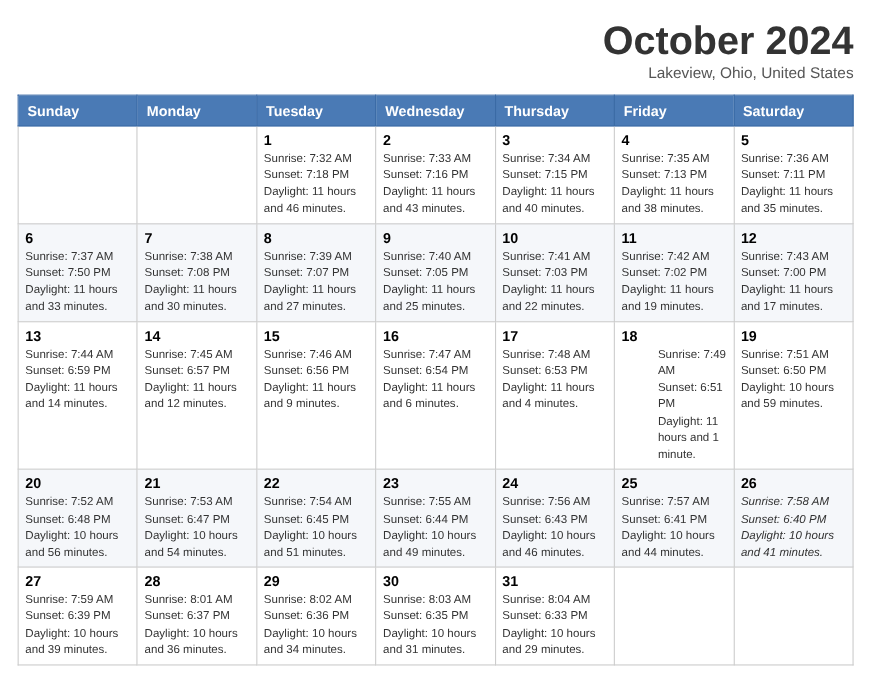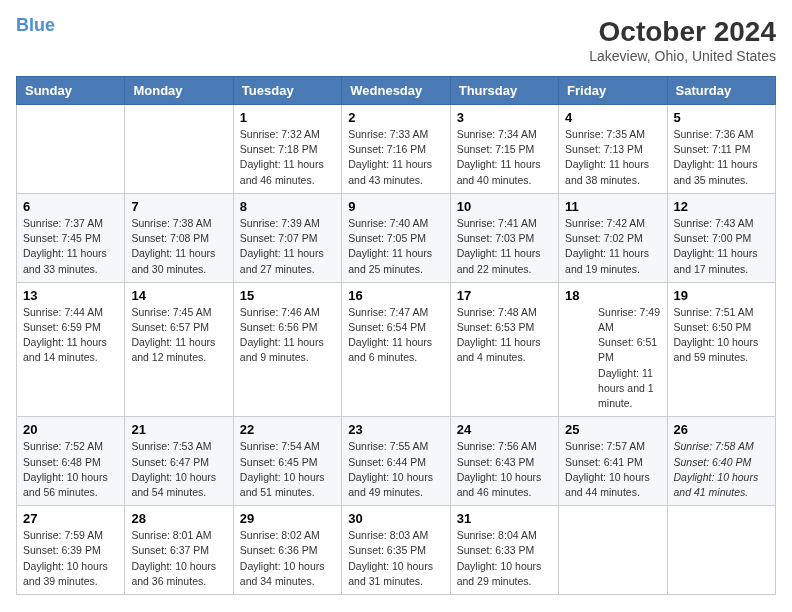--- a/index.html
+++ b/index.html
@@ -31,21 +31,21 @@
     }
     .logo-icon {
       width: 28px;
       height: 28px;
       margin-left: 4px;
     }
     .title-area {
       text-align: right;
     }
     .month-title {
-      font-size: 28px;
+      font-size: 36px;
       font-weight: bold;
       color: #333;
     }
     .location {
       font-size: 14px;
       color: #555;
     }
     .calendar {
       width: 100%;
       border-collapse: collapse;
@@ -86,21 +86,20 @@
     .empty-cell {
       background: #fff !important;
     }
   </style>
 </head>
 <body>
 
 <div class="header">
   <div class="logo">
     <div>
-      <div class="logo-text"><span style="color:#4a90d9">Blue</span></div>
     </div>
   </div>
   <div class="title-area">
     <div class="month-title">October 2024</div>
     <div class="location">Lakeview, Ohio, United States</div>
   </div>
 </div>
 
 <table class="calendar">
   <thead>
@@ -146,21 +145,21 @@
           <span class="day-num">5</span>
           <div class="day-info" style="white-space: pre-line;">Sunrise: 7:36 AM
 Sunset: 7:11 PM
 Daylight: 11 hours and 35 minutes.</div>
         </td>
       </tr>
       <tr>
         <td>
           <span class="day-num">6</span>
           <div class="day-info" style="white-space: pre-line;">Sunrise: 7:37 AM
-Sunset: 7:45 PM
+Sunset: 7:50 PM
 Daylight: 11 hours and 33 minutes.</div>
         </td>
         <td>
           <span class="day-num">7</span>
           <div class="day-info" style="white-space: pre-line;">Sunrise: 7:38 AM
 Sunset: 7:08 PM
 Daylight: 11 hours and 30 minutes.</div>
         </td>
         <td>
           <span class="day-num">8</span>

